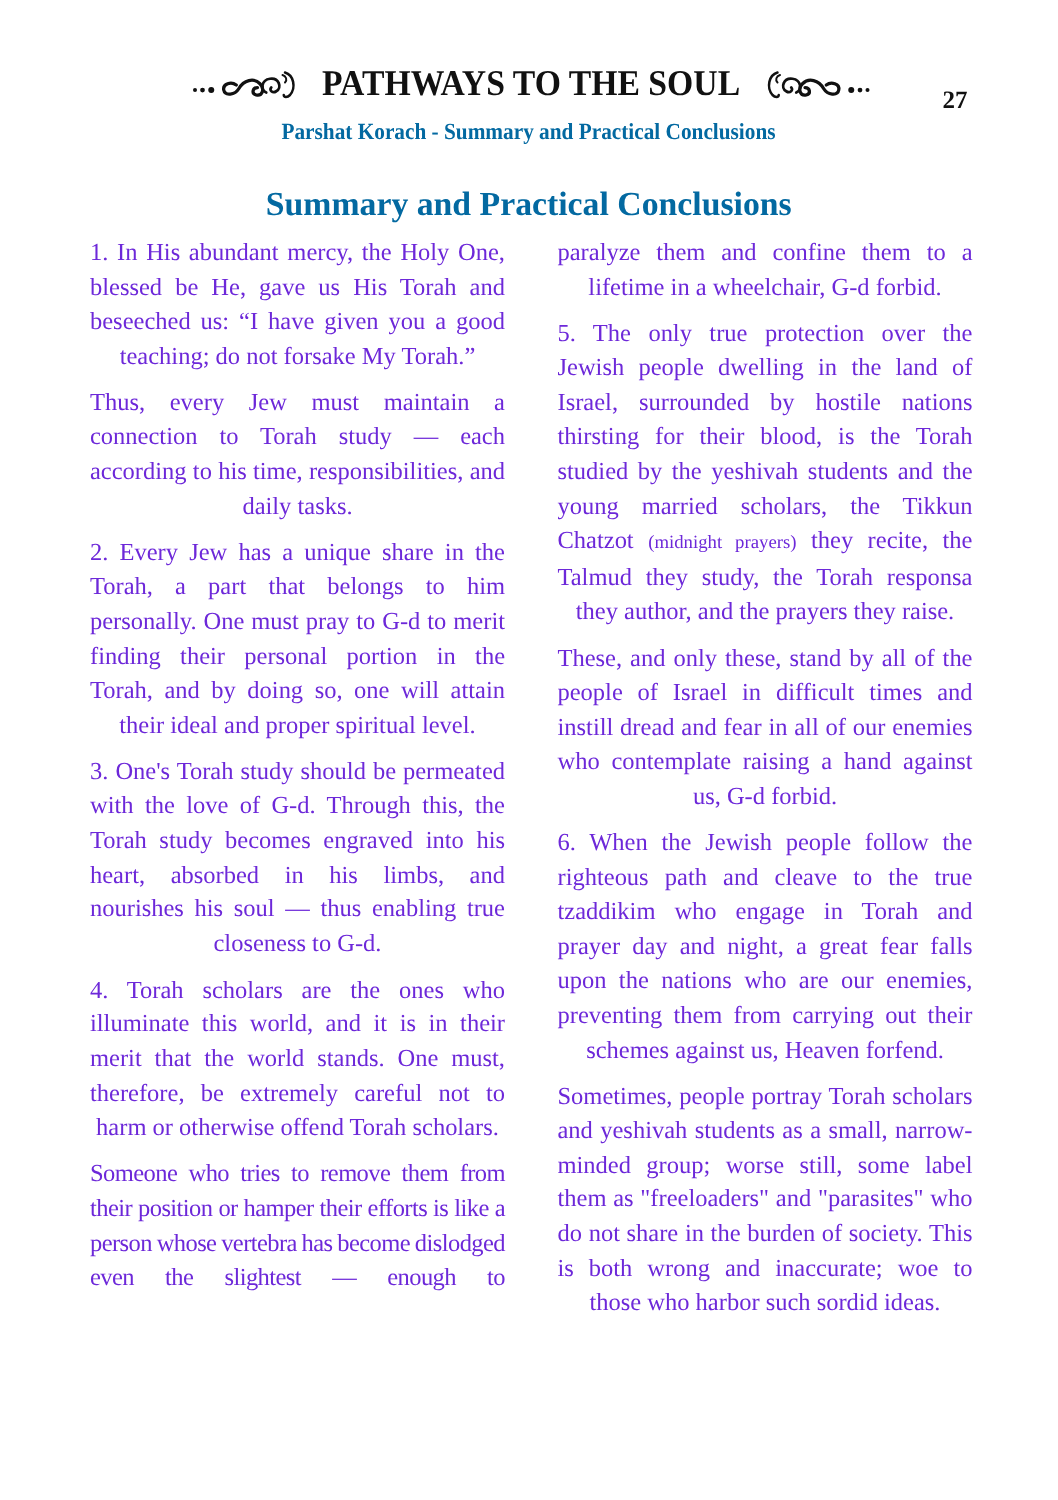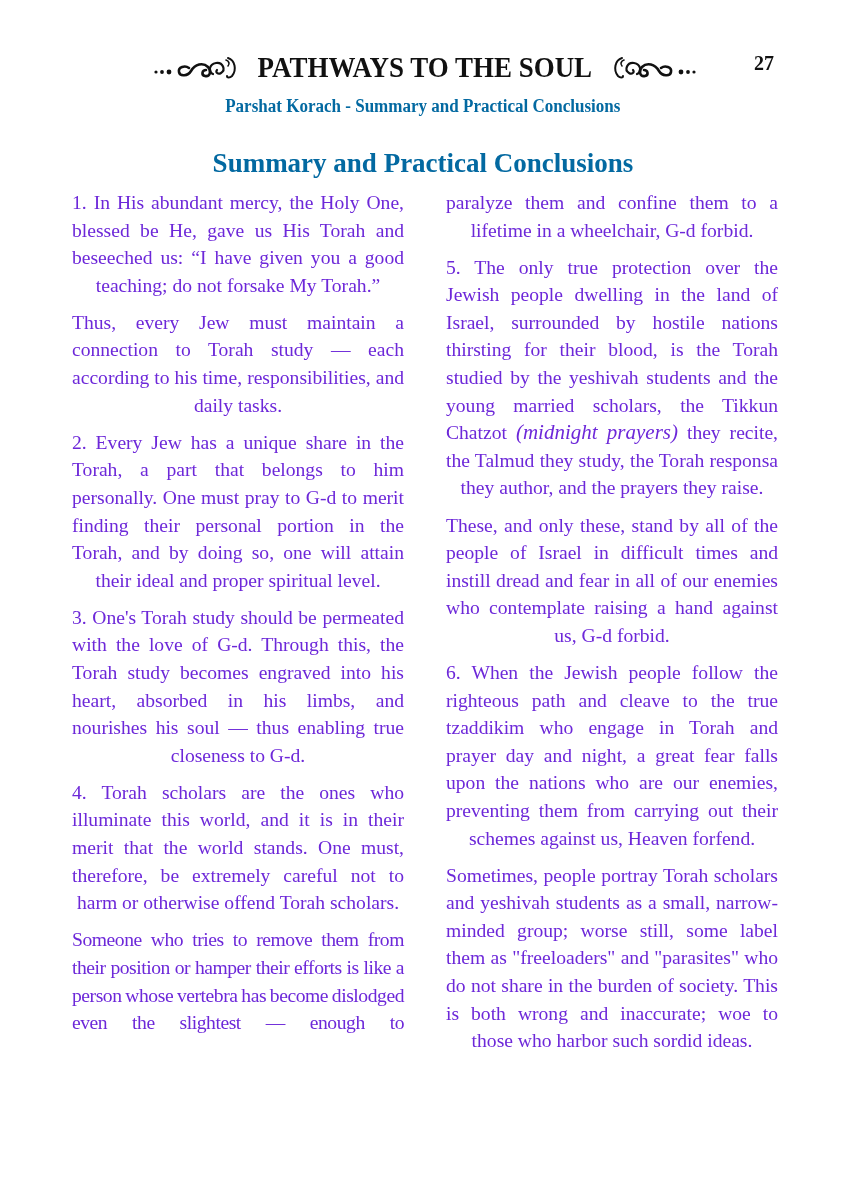--- a/index.html
+++ b/index.html
@@ -45,21 +45,21 @@
     letter-spacing: 0px;
     color: #111;
     white-space: nowrap;
     transform: scaleX(0.93);
     transform-origin: center;
     line-height: 34px;
   }
   .page-number {
     position: absolute;
     left: 754px;
-    top: 1px;
+    top: 18px;
     font-weight: bold;
     font-size: 20px;
     color: #111;
     line-height: 24px;
   }
   .chapter-subtitle {
     position: absolute;
     top: 94px;
     left: 0;
     width: 846px;
@@ -95,22 +95,21 @@
   }
   .col-left { left: 72px; }
   .col-right { left: 446px; top: 189px; }
   .para {
     margin: 0 0 9.5px 0;
     text-align: justify;
     text-align-last: center;
     hyphens: none;
   }
   .small-note {
-    font-size: 21px;
-    font-style: italic;
+    font-size: 15px;
   }
   .para.tight {
     letter-spacing: -0.45px;
     word-spacing: -1px;
   }
 </style>
 </head>
 <body>
 
 <header class="running-head">

